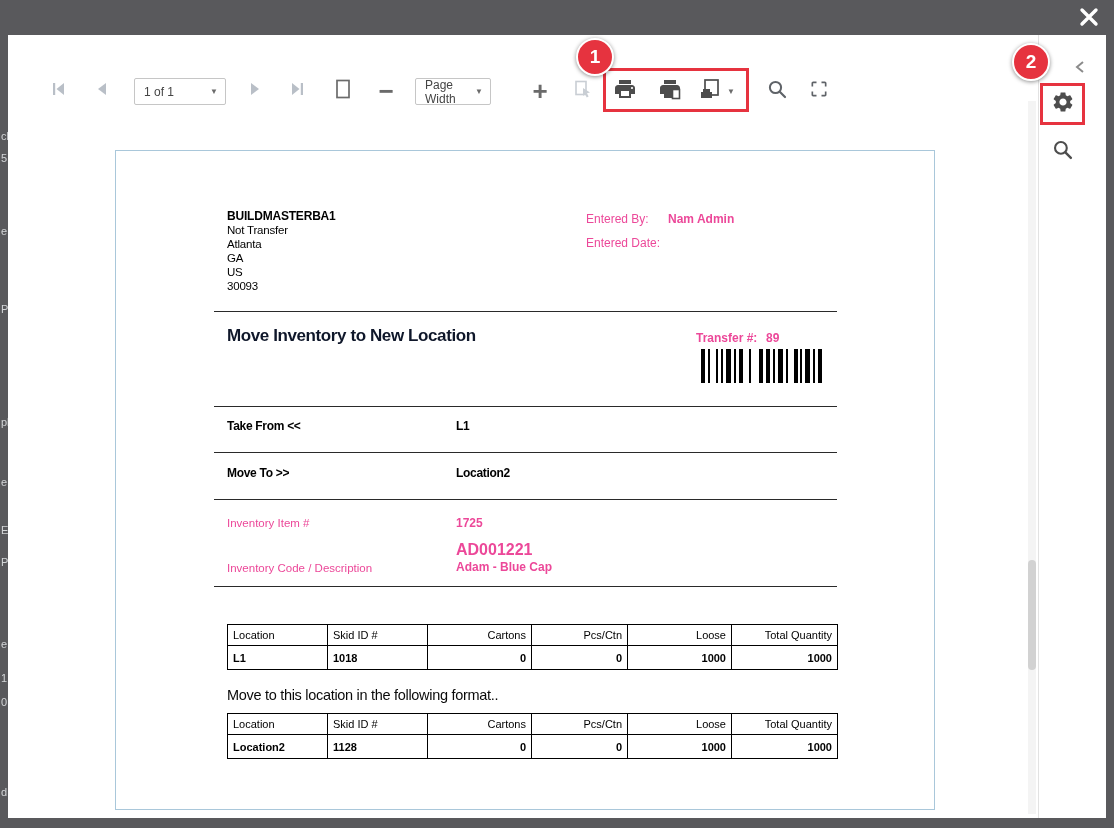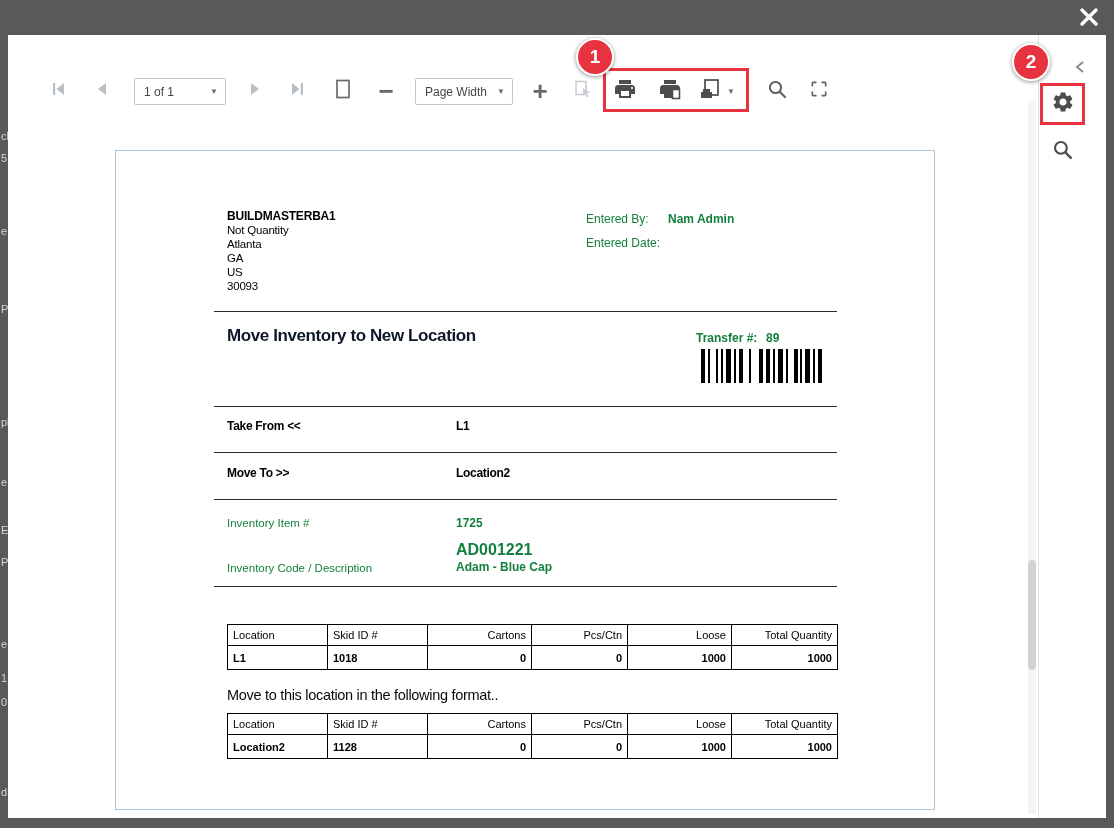--- a/index.html
+++ b/index.html
@@ -45,21 +45,21 @@
                  background:var(--accent,#e6333f); border:2px solid #fff;
                  box-shadow:0 1px 4px rgba(0,0,0,.45);
                  color:#fff; font-size:19px; font-weight:bold;
                  display:flex; align-items:center; justify-content:center; z-index:25; }
 
   
   .page { position:absolute; left:107px; top:115px; width:820px; height:660px;
           background:#fff; border:1px solid #a9c7da; }
   .page .abs { position:absolute; }
   .hr { position:absolute; left:98px; width:623px; height:1px; background:#2a2a2a; }
-  .r-txt  { font-size:11.5px; color:#15803d; }
+  .r-txt  { font-size:11.5px; color:#ec4899; }
   .r-bold { font-weight:bold; }
   .r-name { font-size:12px; font-weight:bold; letter-spacing:-.2px; }
   .r-addr { font-size:11.5px; line-height:14px; letter-spacing:-.2px; }
   .r-title { font-size:17px; font-weight:bold; letter-spacing:-.4px; color:#0f172a; }
   .r-row-lbl { font-size:12px; font-weight:bold; letter-spacing:-.3px; }
   .r-sec { font-size:14.5px; letter-spacing:-.3px; color:#0a0a0a; }
   .barcode { display:flex; align-items:stretch; height:34px; }
   .barcode .bar { background:#000; height:100%; }
 
   table.rep { border-collapse:collapse; table-layout:fixed; width:610px;
@@ -143,21 +143,21 @@
         <svg width="20" height="22" viewBox="0 0 20 22">
             <rect x="4" y="2.5" width="12" height="17" fill="#fff" stroke="#6b6b6b" stroke-width="1.7"></rect>
           </svg>
       </span>
     </div>
 
     <div class="tb-btn" style="left:362px">
       <span class="minus-glyph">−</span>
     </div>
 
-    <div class="tb-select" style="left:407px; width:98px">
+    <div class="tb-select" style="left:407px; width:76px">
       <span>Page Width</span>
       <span class="tb-caret">▼</span>
     </div>
 
     <div class="tb-btn" style="left:516px">
       <span class="plus-glyph">+</span>
     </div>
 
     <div class="tb-btn" style="left:559px">
       <span>
@@ -240,21 +240,21 @@
             <line x1="13" y1="13" x2="18" y2="18" stroke="#4d4d4d" stroke-width="2.3" stroke-linecap="round"></line>
           </svg>
       </span>
     </div>
   </div>
 
   <div class="page">
 
     <div class="abs" style="left:111px; top:58px">
       <div class="r-name">BUILDMASTERBA1</div>
-      <div class="r-addr">Not Quantity</div>
+      <div class="r-addr">Not Transfer</div>
       <div class="r-addr">Atlanta</div>
       <div class="r-addr">GA</div>
       <div class="r-addr">US</div>
       <div class="r-addr">30093</div>
     </div>
 
     <span class="abs r-txt" style="left:470px; top:61px; font-size:12px">Entered By:</span>
     <span class="abs r-txt r-bold" style="left:552px; top:61px; font-size:12px">Nam Admin</span>
     <span class="abs r-txt" style="left:470px; top:85px; font-size:12px">Entered Date:</span>
 

